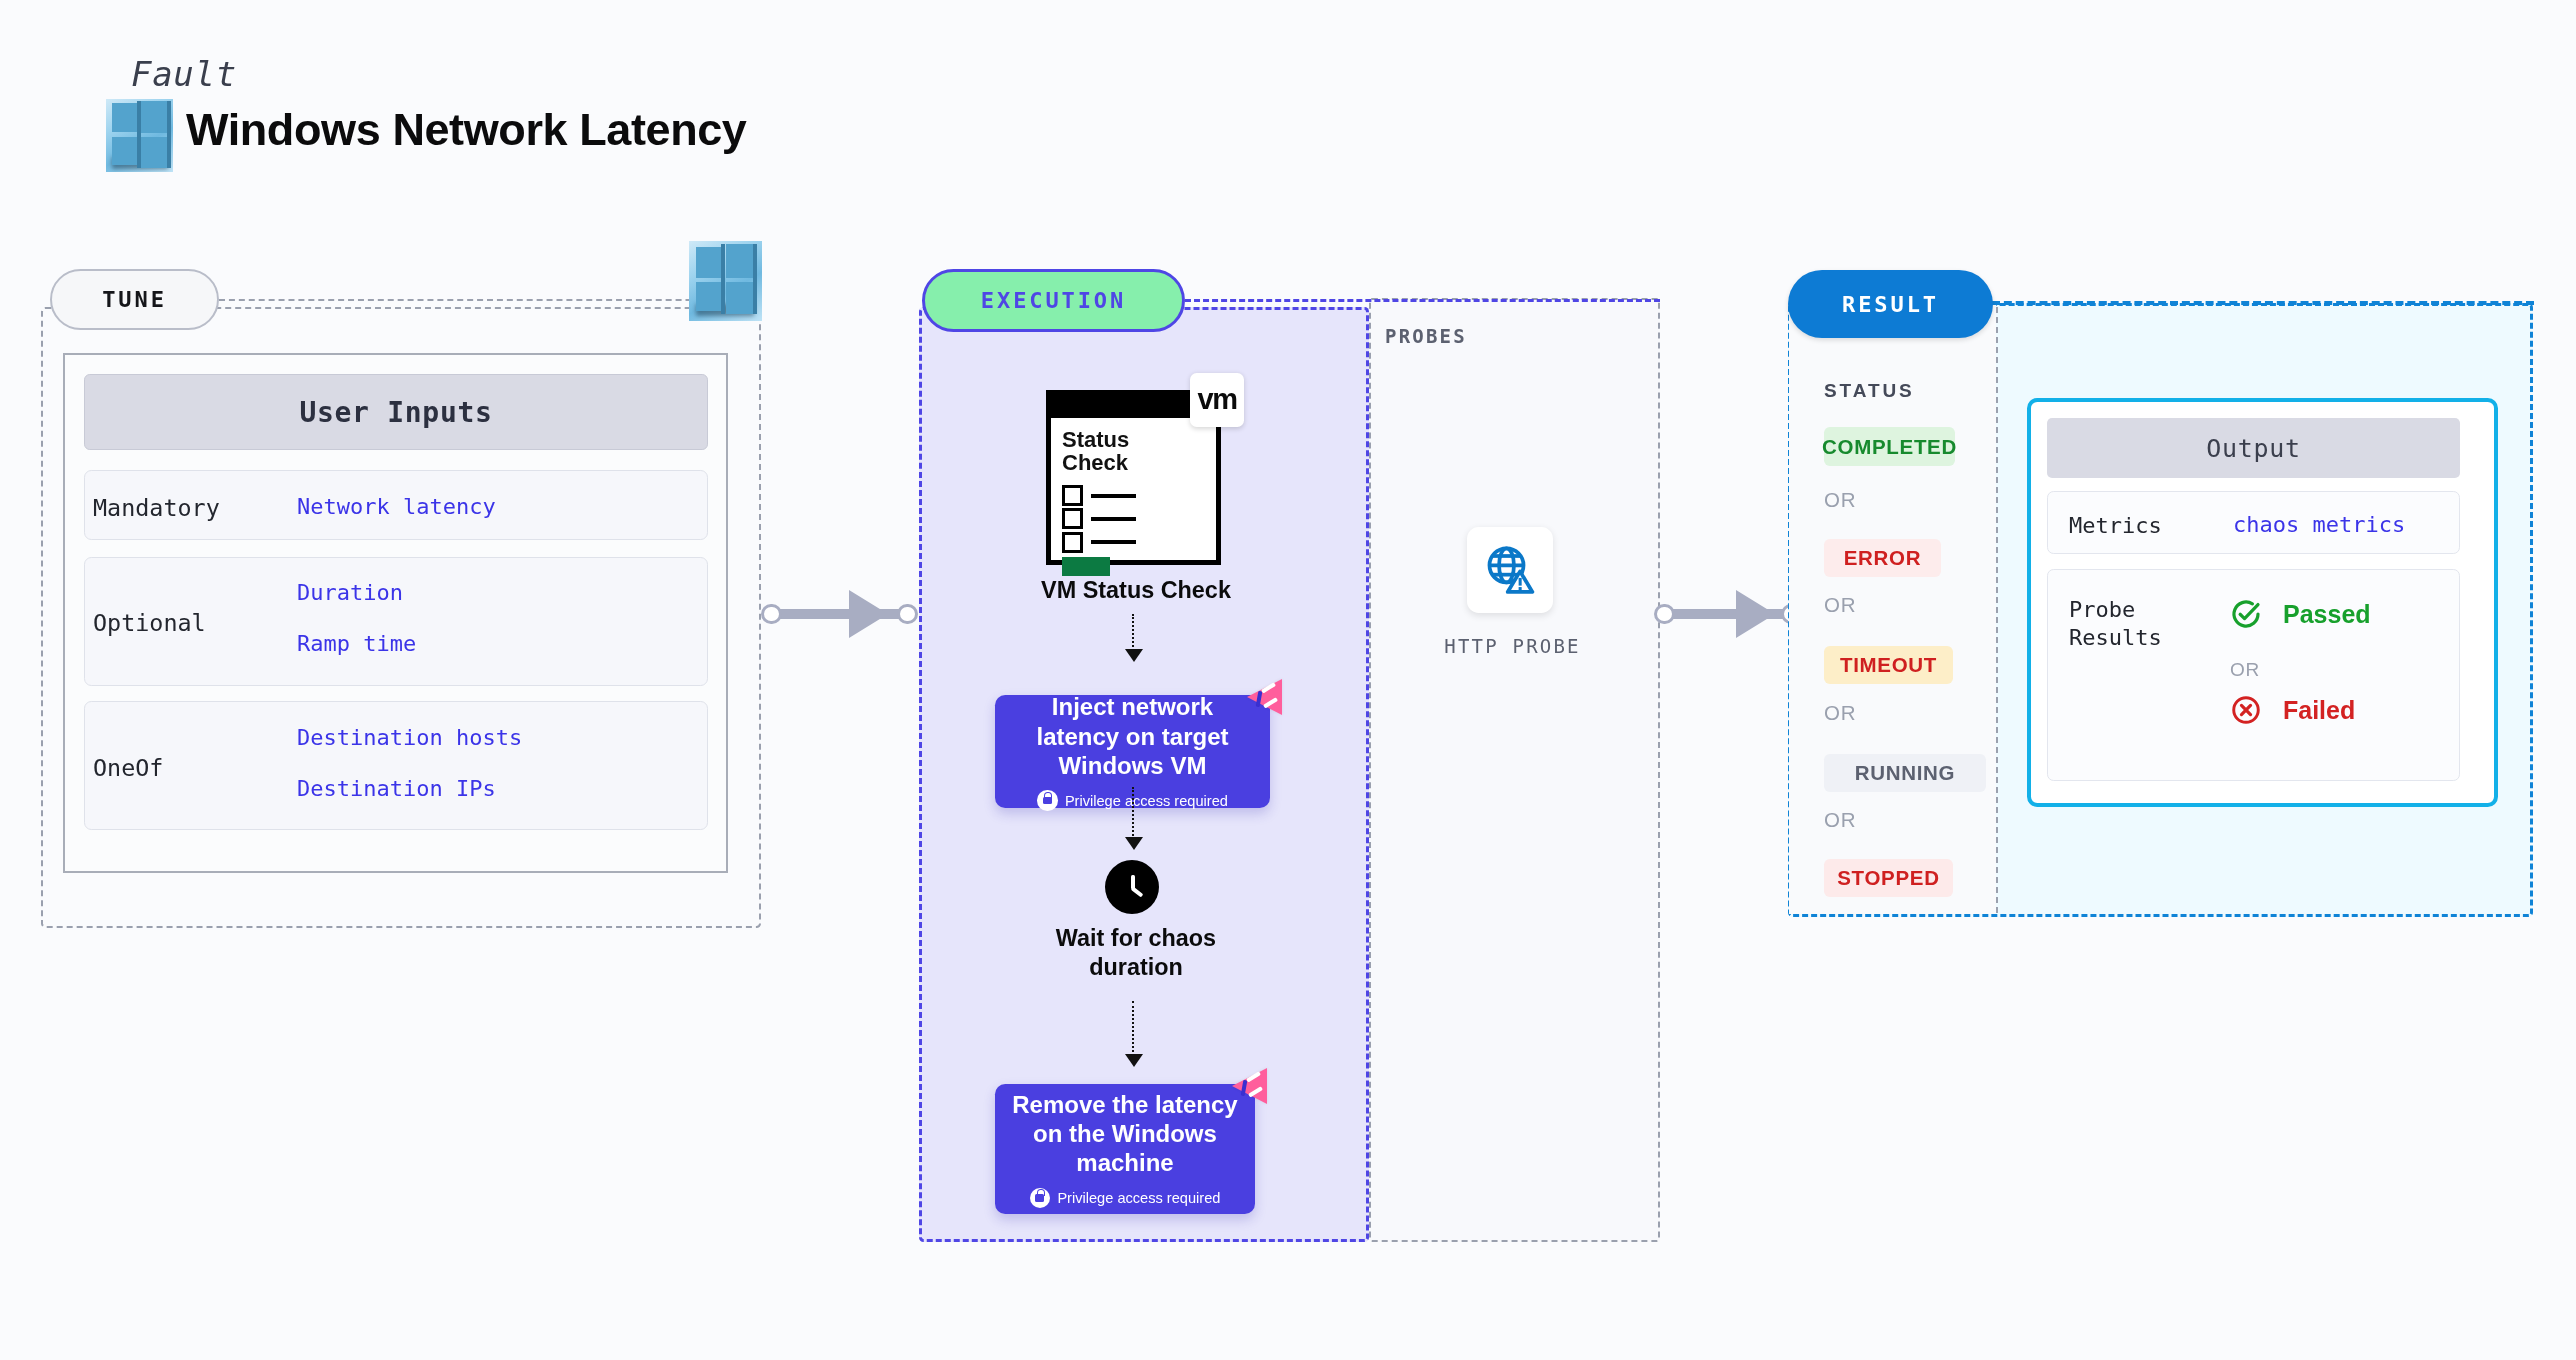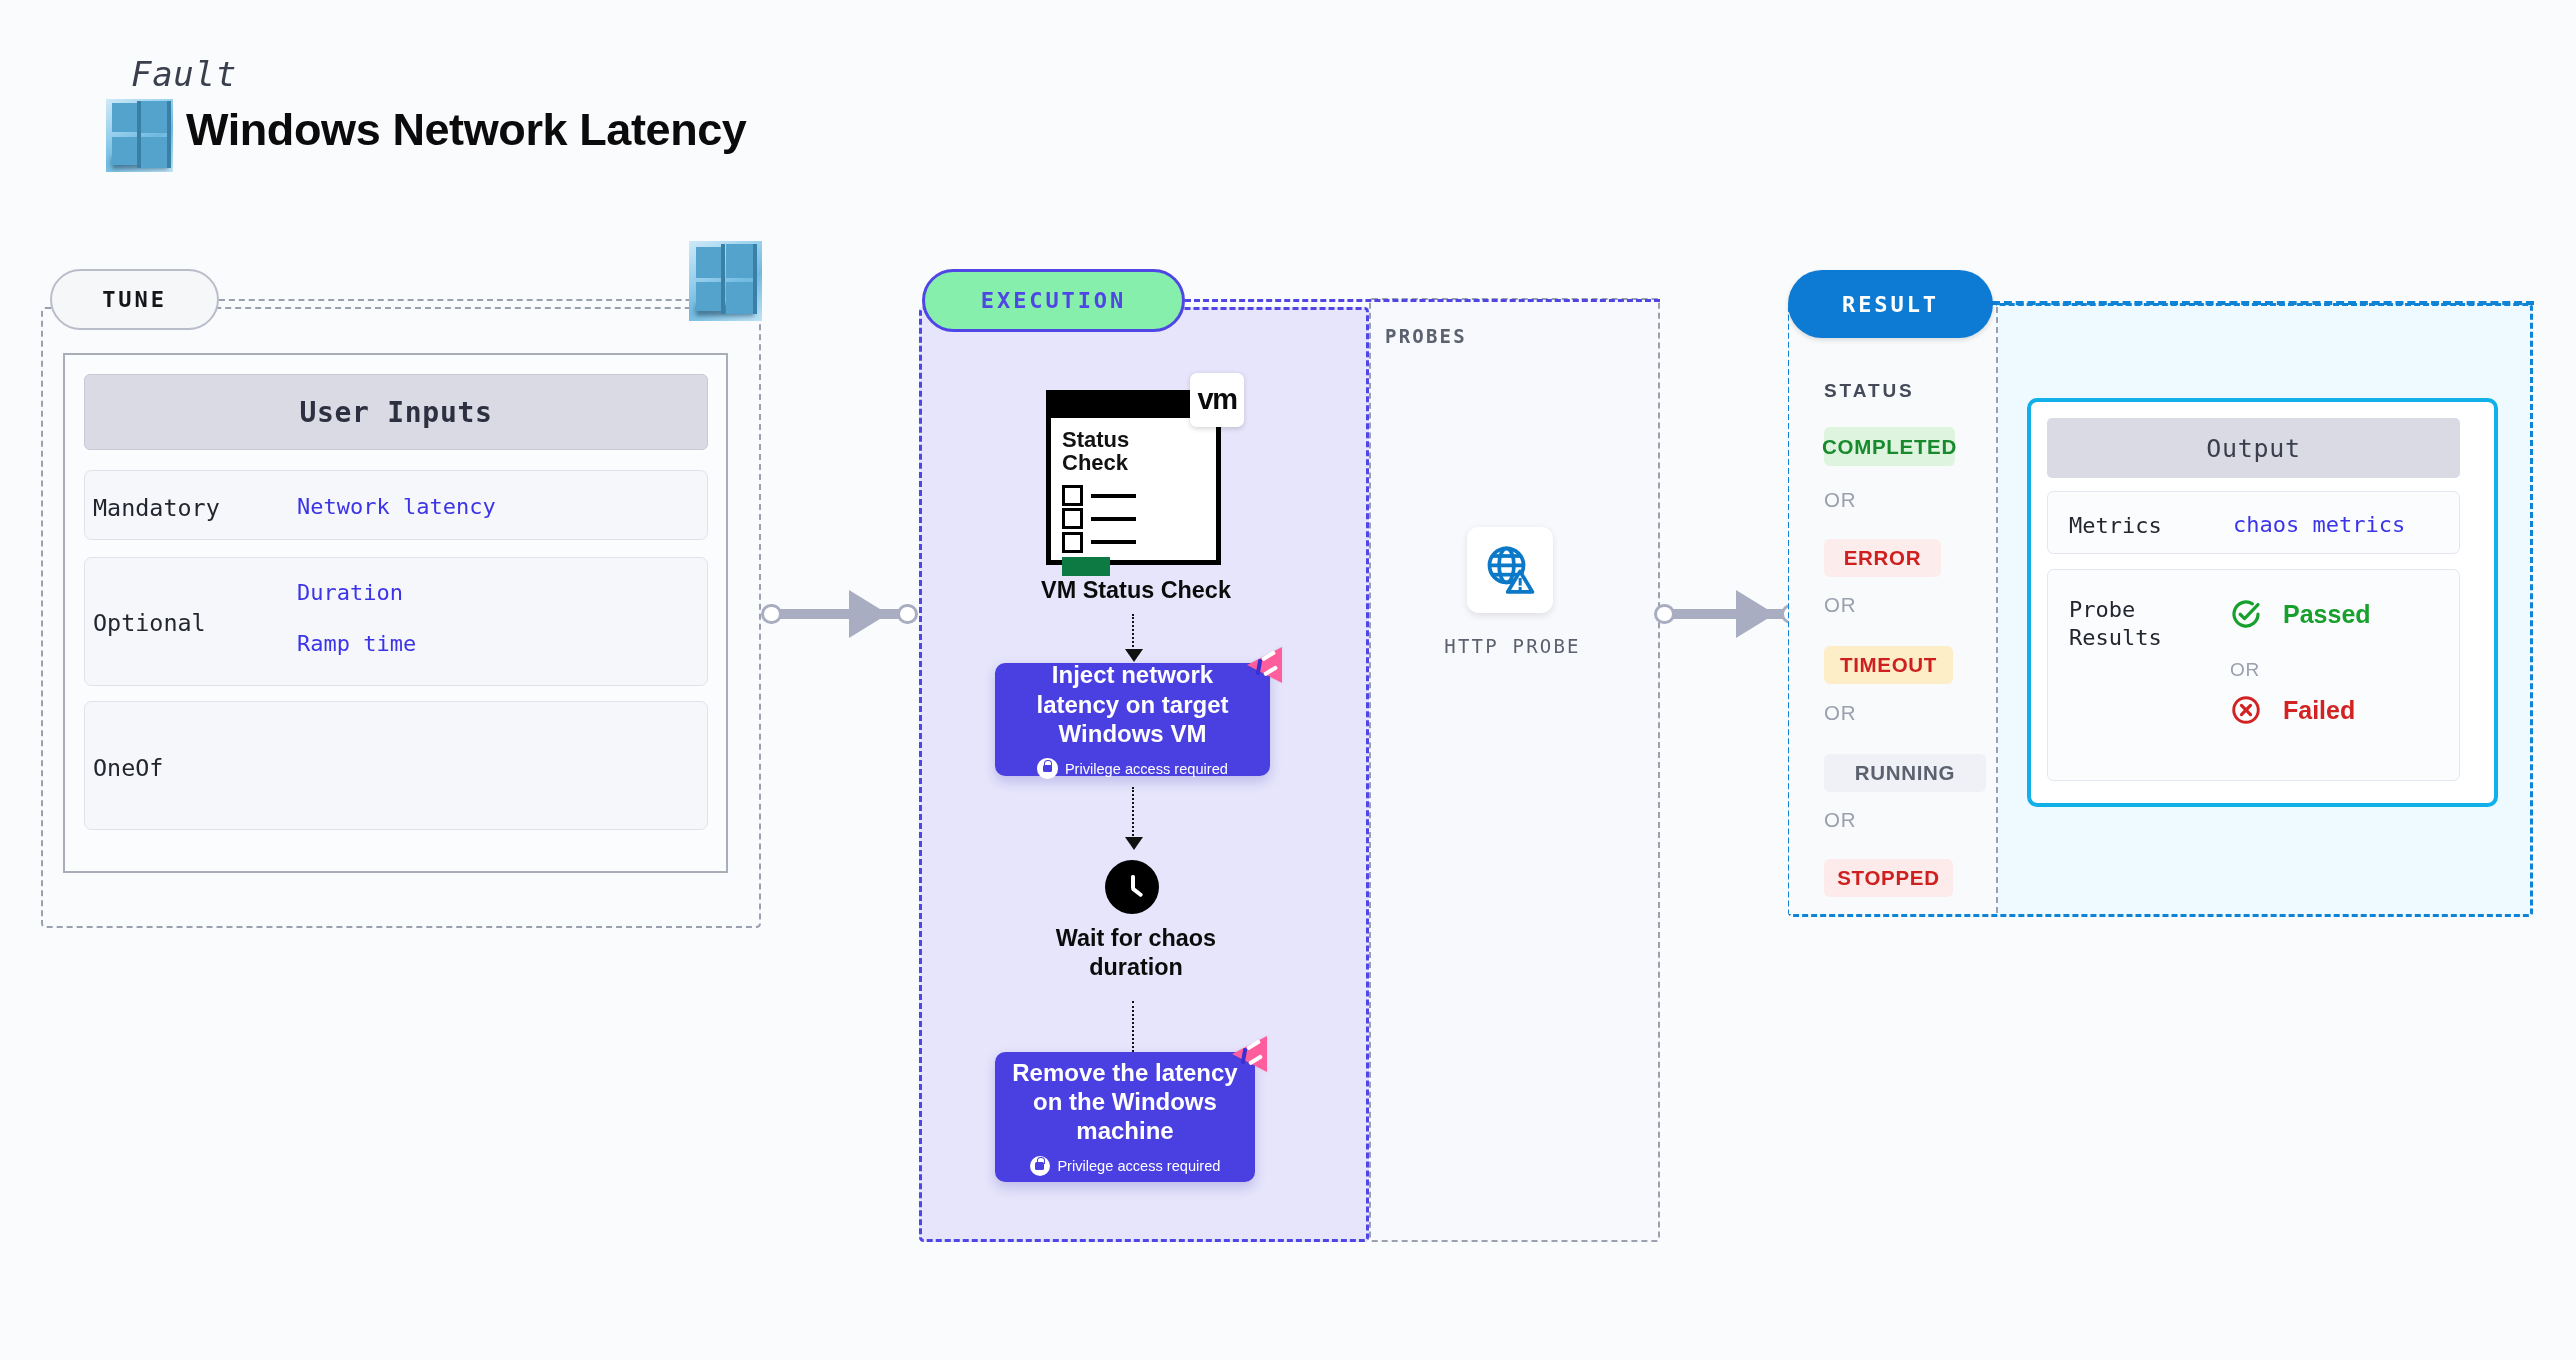--- a/index.html
+++ b/index.html
@@ -123,21 +123,21 @@
   #vm-caption{position:absolute;left:1008px;top:577px;width:256px;text-align:center;
     font-size:23.4px;font-weight:bold;color:#0b0b0c;}
 
   .flow-arrow{position:absolute;width:0;border-left:2.9px dotted #111;}
   .flow-arrow:after{content:"";position:absolute;left:-9.5px;bottom:-2.9px;
     border-left:9.5px solid transparent;border-right:9.5px solid transparent;border-top:13px solid #111;}
 
   .act-box{position:absolute;background:#4a3fe0;border-radius:10.2px;
     box-shadow:0 5.1px 11.7px rgba(60,50,180,.22);box-sizing:border-box;
     display:flex;flex-direction:column;align-items:center;justify-content:center;
-    color:#fff;text-align:center;}
+    color:#fff;text-align:center;margin-top:32px;}
   .act-title{font-size:24px;font-weight:bold;line-height:1.22;padding:0 13px;}
   .act-sub{display:flex;align-items:center;gap:7.3px;margin-top:10.2px;font-size:14.6px;}
   .lock-badge{width:20.5px;height:20.5px;border-radius:50%;background:#fff;
     display:flex;align-items:center;justify-content:center;}
   .lock-badge i{display:block;width:8.8px;height:7.3px;background:#4a3fe0;border-radius:1.5px;position:relative;}
   .lock-badge i:before{content:"";position:absolute;left:1.5px;top:-5.1px;width:5.8px;height:5.8px;
     border:1.8px solid #4a3fe0;border-bottom:none;border-radius:3.7px 3.7px 0 0;}
 
   .harness-mark{position:absolute;width:41px;height:37px;}
   .harness-mark .tri{position:absolute;left:0;top:0;width:0;height:0;
@@ -243,20 +243,24 @@
 
   <div class="ui-row" style="top:202px;width:624px;height:129px;"></div>
   <div class="ui-label" style="top:254px;">Optional</div>
   <div class="ui-values" style="top:225px;">
     <span>Duration</span>
     <span>Ramp time</span>
   </div>
 
   <div class="ui-row" style="top:346px;width:624px;height:129px;"></div>
   <div class="ui-label" style="top:399px;">OneOf</div>
+  <div class="ui-values" style="top:370px;">
+    <span>Destination hosts</span>
+    <span>Destination IPs</span>
+  </div>
 </div>
 
 <div class="connector" style="left:761px;top:597px;width:161px;">
   <div class="bar" style="width:131px;"></div>
   <div class="head" style="left:88px;"></div>
   <div class="dotL"></div>
   <div class="dotR" style="left:136px;"></div>
 </div>
 
 <div id="exec-leader" class="leader"></div>

